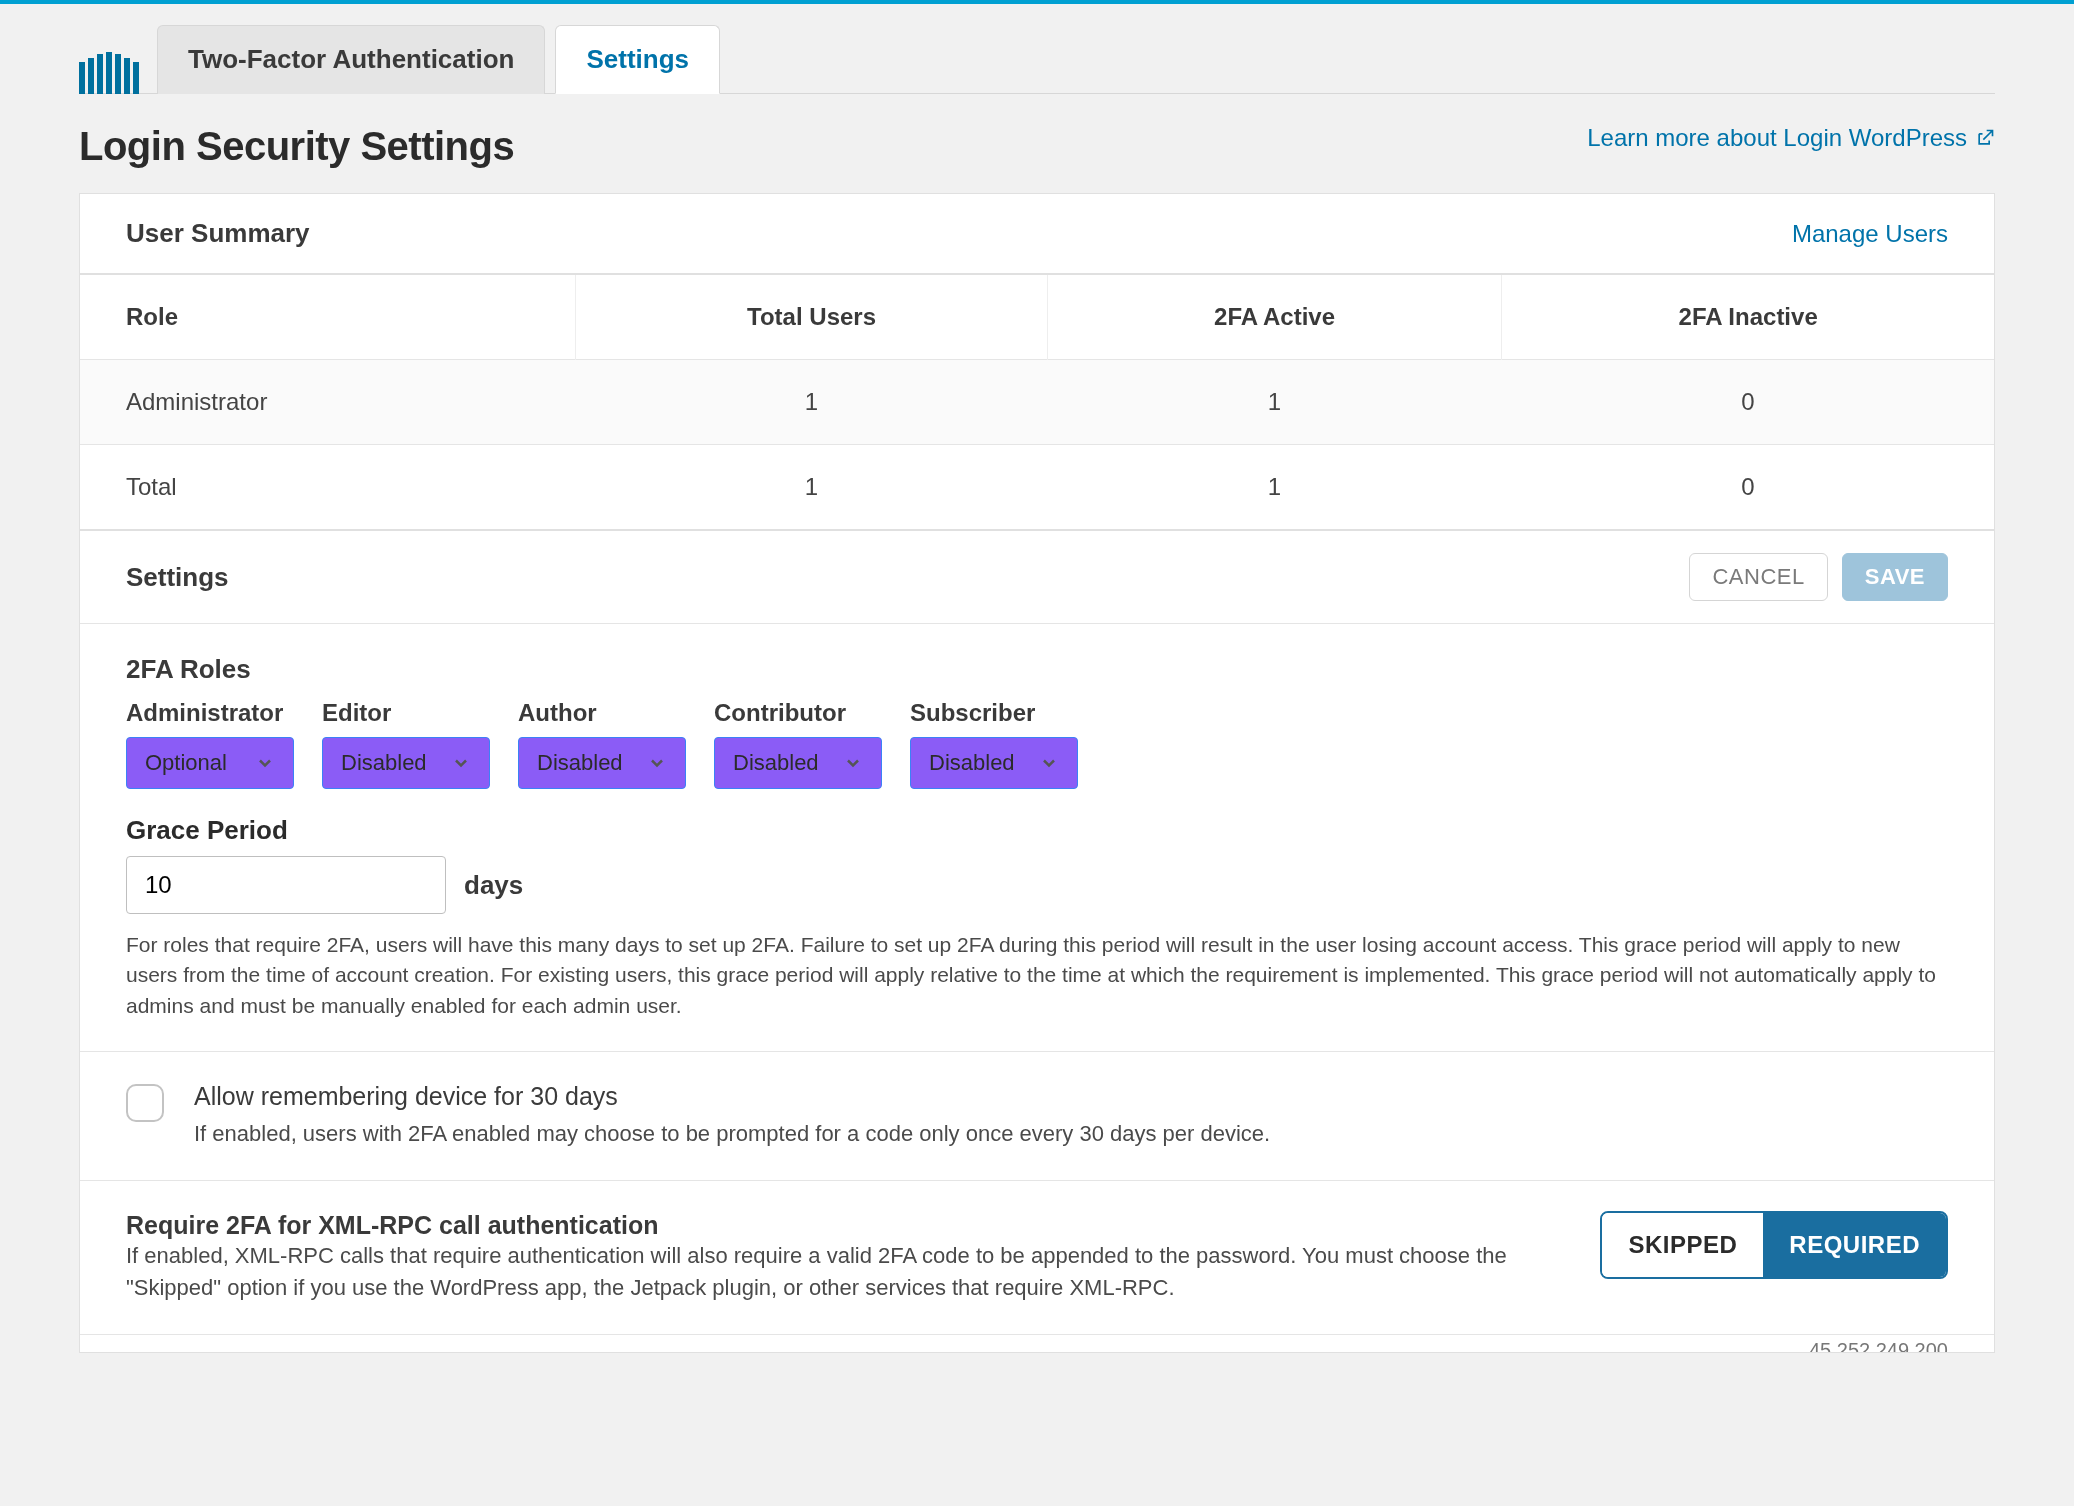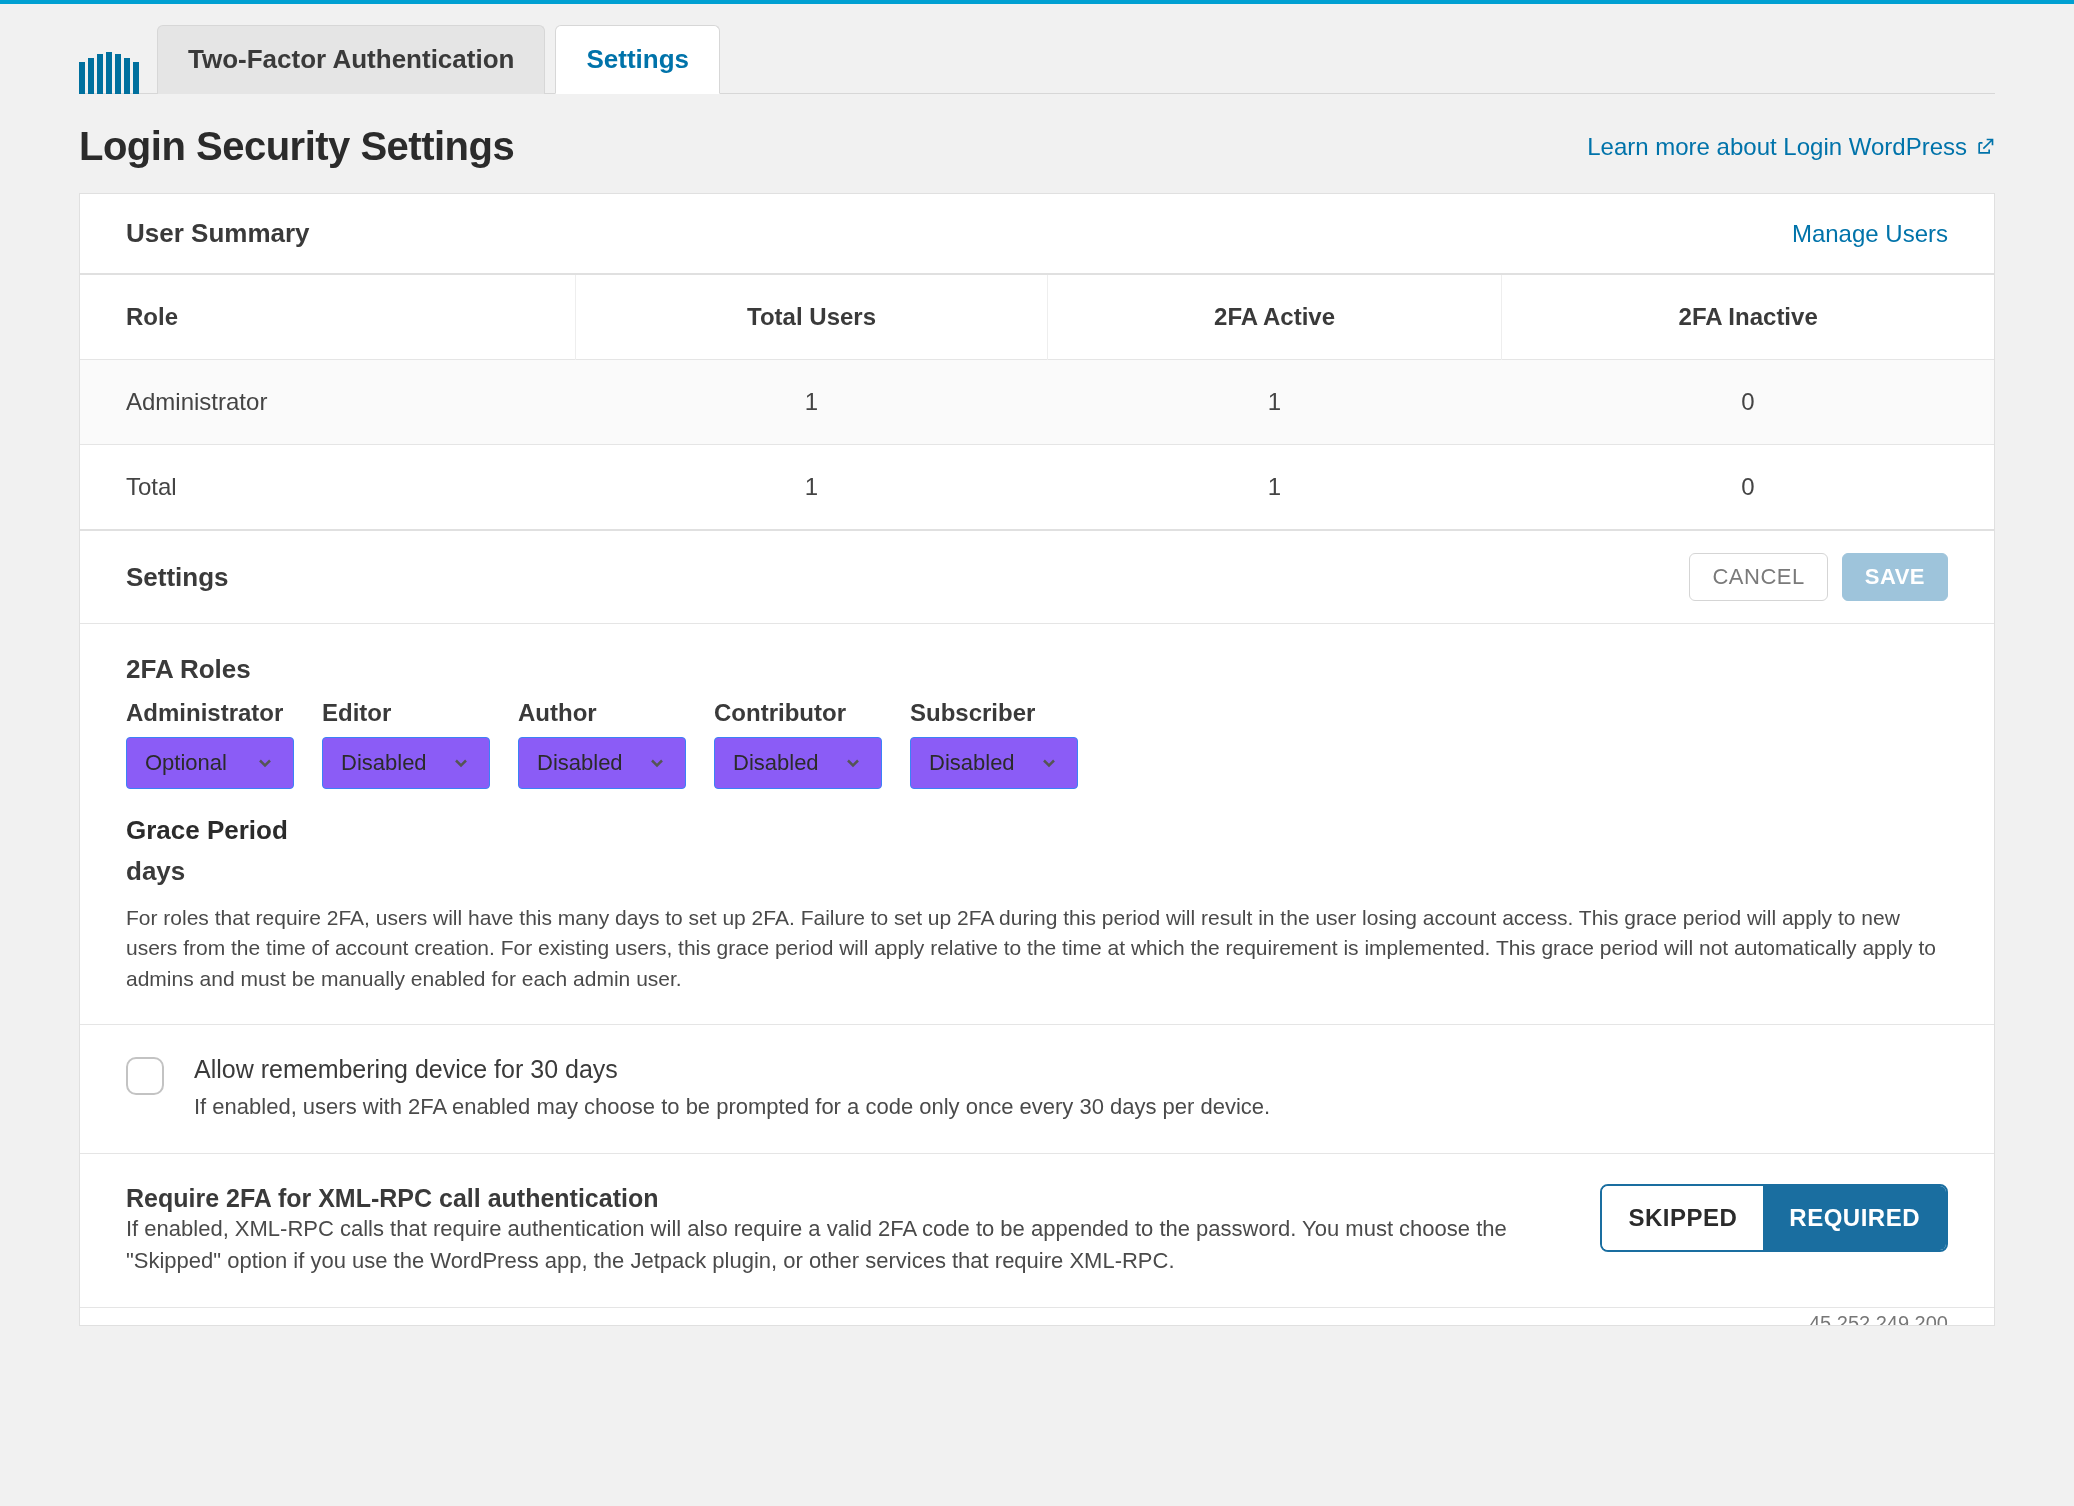--- a/index.html
+++ b/index.html
@@ -28,21 +28,21 @@
   cursor: pointer;
   margin-right: 10px;
   position: relative;
   bottom: -1px;
 }
 .tab.active {
   background: #fff;
   color: #0073aa;
   border-bottom: 1px solid #fff;
 }
-.titlebar { display: flex; justify-content: space-between; align-items: center; padding: 30px 0 24px 0; }
+.titlebar { display: flex; justify-content: space-between; align-items: flex-start; padding: 30px 0 24px 0; }
 .titlebar h1 { font-size: 40px; font-weight: 800; color: #2b2b2b; letter-spacing: -0.5px; }
 .learn-link { color: #0073aa; font-size: 24px; text-decoration: none; display: flex; align-items: center; gap: 8px; cursor:pointer; }
 .learn-link svg { width: 20px; height: 20px; }
 
 .card { background: #fff; border: 1px solid #e0e0e0; }
 .card-header { display: flex; justify-content: space-between; align-items: center; padding: 24px 46px; }
 .card-header h2 { font-size: 26px; font-weight: 700; color: #3a3a3a; }
 .manage-link { color: #0073aa; font-size: 24px; text-decoration: none; cursor:pointer;}
 table.summary { width: 100%; border-collapse: collapse; }
 table.summary th, table.summary td {
@@ -226,20 +226,21 @@
             <svg viewBox="0 0 24 24">
                 <path fill="none" stroke="currentColor" stroke-width="3" d="M6 9l6 6 6-6"></path>
               </svg>
           </div>
         </div>
       </div>
 
       <div style="margin-top:26px;">
         <span class="lbl" style="display:block; font-size:26px; font-weight:700; margin-bottom:10px;">Grace Period</span>
         <div style="display:flex; align-items:center; gap:18px;">
+          <input class="grace-input" value="10" style="">
           <span class="days-label">days</span>
         </div>
       </div>
       <p class="desc">For roles that require 2FA, users will have this many days to set up 2FA. Failure to set up 2FA during this period will result in the user losing account access. This grace period will apply to new users from the time of account creation. For existing users, this grace period will apply relative to the time at which the requirement is implemented. This grace period will not automatically apply to admins and must be manually enabled for each admin user.</p>
     </div>
 
     <div class="section">
       <div class="checkbox-row">
         <div class="checkbox"></div>
         <div class="checkbox-content">

